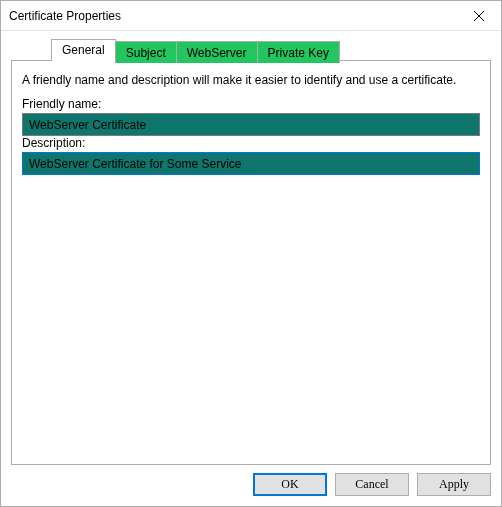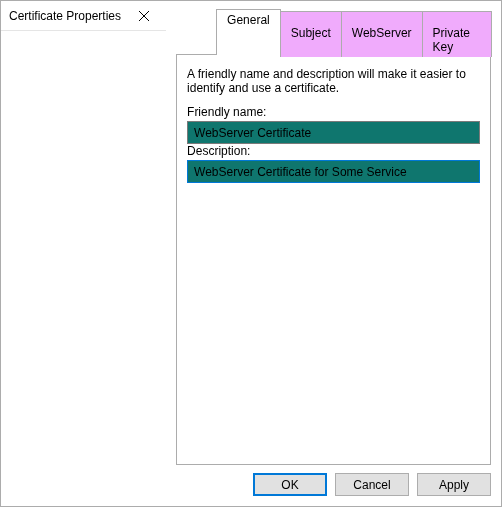--- a/index.html
+++ b/index.html
@@ -12,21 +12,21 @@
     width: 502px;
     height: 507px;
     overflow: hidden;
   }
   .window {
     width: 502px;
     height: 507px;
     border: 1px solid #acacac;
     background: #fff;
     display: flex;
-    flex-direction: row;
+    flex-direction: column;
   }
   .titlebar {
     height: 30px;
     display: flex;
     align-items: center;
     justify-content: space-between;
     padding-left: 8px;
     border-bottom: 1px solid #e5e5e5;
     background: #fff;
   }
@@ -58,23 +58,23 @@
     padding: 3px 10px 4px 10px;
     font-size: 12px;
     border: 1px solid #acacac;
     border-bottom: none;
     background: #fff;
     margin-right: -1px;
     position: relative;
     cursor: default;
   }
   .tab.inactive {
-    background: #f0abfc;
+    background: #22c55e;
     top: 2px;
-    padding-top: 14px;
+    padding-top: 4px;
     padding-bottom: 3px;
   }
   .tab.active {
     background: #fff;
     z-index: 3;
     top: 0;
     margin-left: 40px;
   }
   .tab.active::after {
     content: "";
@@ -118,21 +118,21 @@
     display: flex;
     justify-content: flex-end;
     gap: 8px;
     padding-top: 8px;
   }
   .btn {
     min-width: 74px;
     height: 23px;
     border: 1px solid #adadad;
     background: #e1e1e1;
-    font-family: Liberation Sans, sans-serif;
+    font-family: Liberation Serif, serif;
     font-size: 12px;
     padding: 0 12px;
     cursor: default;
   }
   .btn.default {
     border: 1px solid #0078d7;
     box-shadow: inset 0 0 0 1px #0078d7;
     background: #e1e1e1;
   }
 </style>

